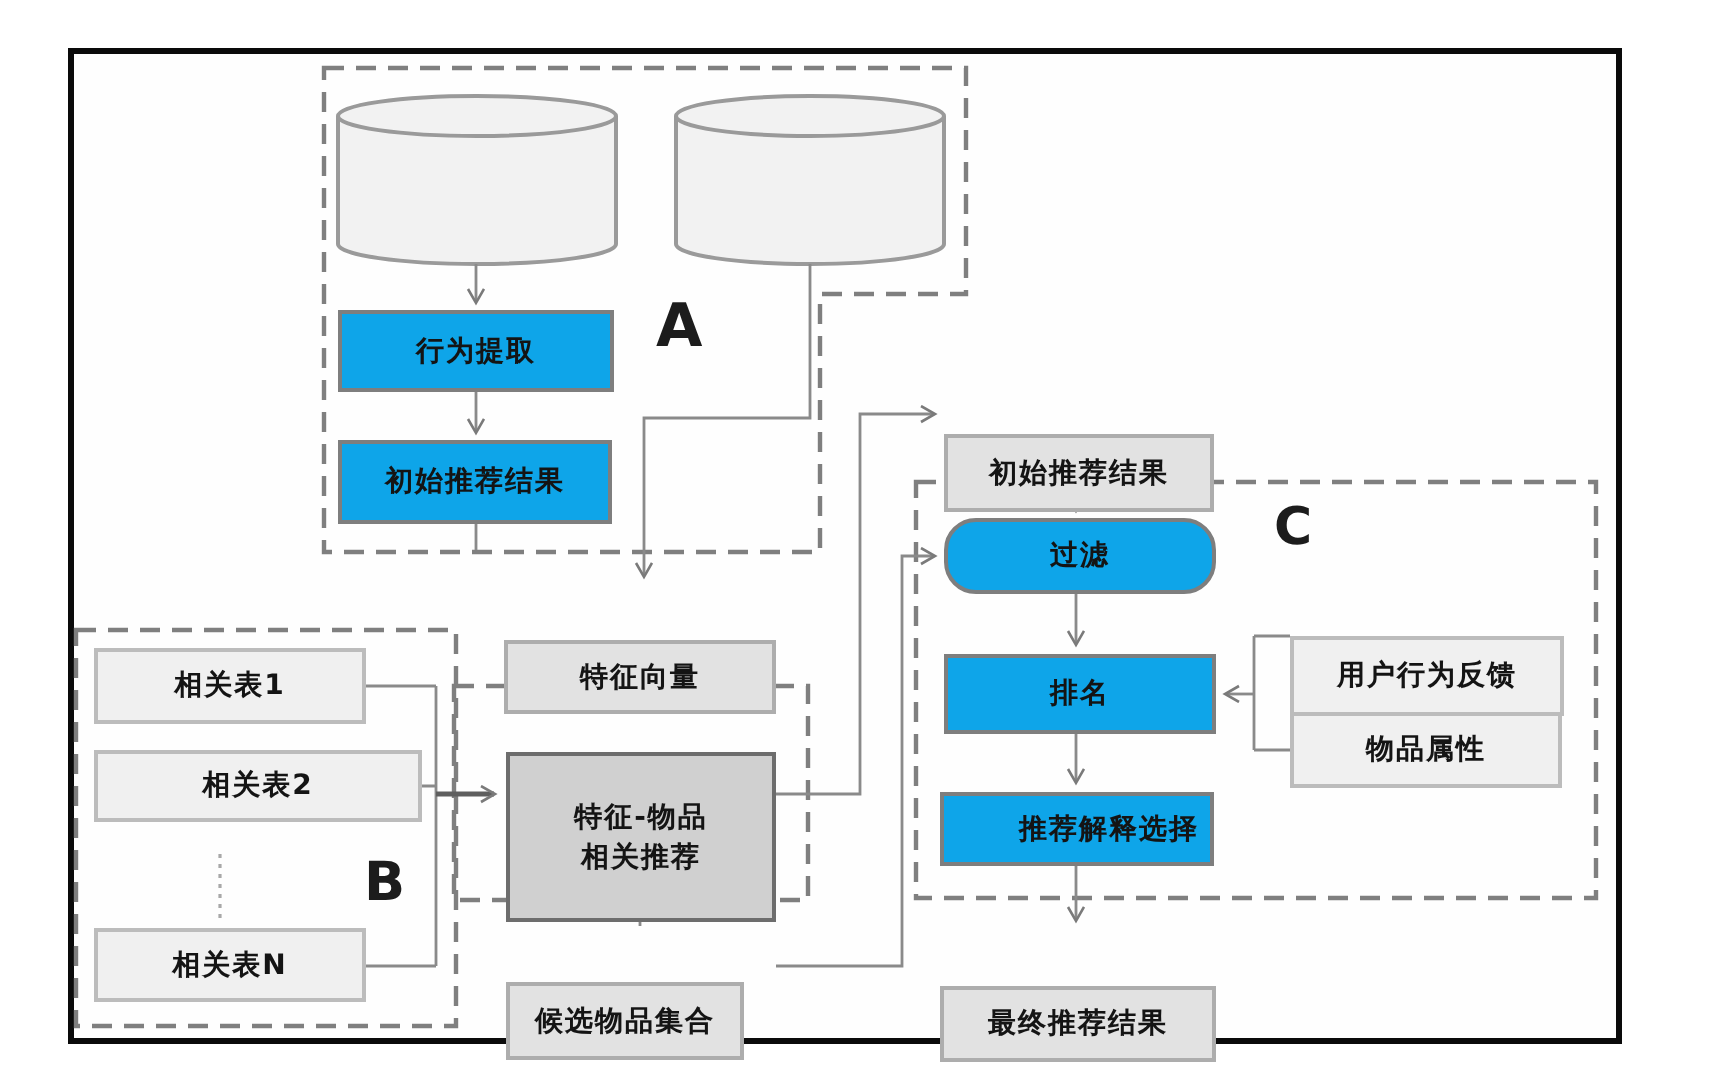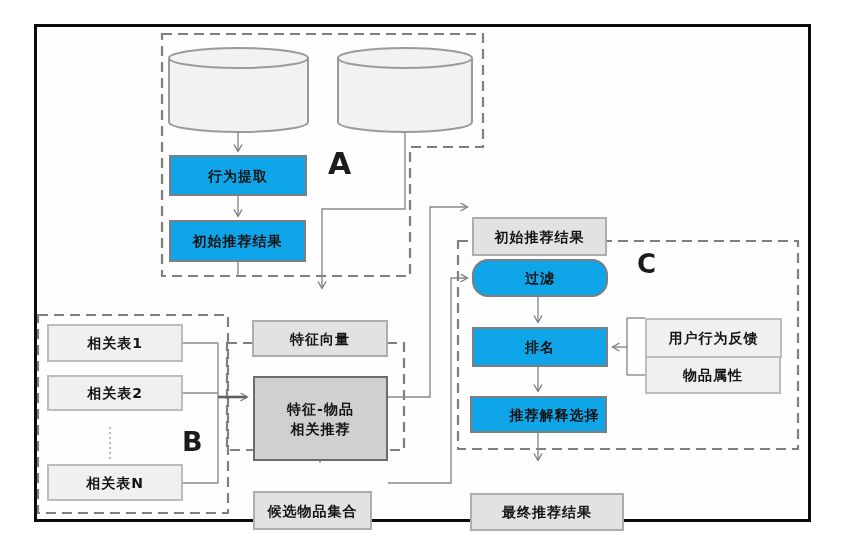--- a/index.html
+++ b/index.html
@@ -75,32 +75,32 @@
       <path d="M110,427 L110,462" stroke="#a8a8a8" stroke-width="1.6" stroke-dasharray="2 3"></path>
     </g>
   </svg>
 
 
   <div class="node lv3" style="left:169px;top:155px;width:138px;height:41px;">行为提取</div>
   <div class="node lv3" style="left:169px;top:220px;width:137px;height:42px;">初始推荐结果</div>
   <div class="node lv2" style="left:252px;top:292px;width:136px;height:37px;">特征向量</div>
 
   <div class="node lv1" style="left:47px;top:324px;width:136px;height:38px;">相关表1</div>
-  <div class="node lv1" style="left:47px;top:375px;width:136px;height:36px;">相关表2</div>
+  <div class="node lv1" style="left:47px;top:375px;width:164px;height:36px;">相关表2</div>
   <div class="node lv1" style="left:47px;top:464px;width:136px;height:37px;">相关表N</div>
 
   <div class="node lv4" style="left:253px;top:355px;width:135px;height:85px;margin-top:21px;">特征-物品
 相关推荐</div>
   <div class="node lv2" style="left:253px;top:463px;width:119px;height:39px;">候选物品集合</div>
 
   <div class="node lv2" style="left:472px;top:189px;width:135px;height:39px;">初始推荐结果</div>
   <div class="node lv3" style="left:472px;top:259px;width:136px;height:38px;border-radius:16px;">过滤</div>
   <div class="node lv3" style="left:472px;top:327px;width:136px;height:40px;">排名</div>
   <div class="node lv3" style="left:470px;top:396px;width:137px;height:37px;padding-left:32px;">推荐解释选择</div>
-  <div class="node lv2" style="left:470px;top:465px;width:154px;height:38px;">最终推荐结果</div>
+  <div class="node lv2" style="left:470px;top:465px;width:138px;height:38px;">最终推荐结果</div>
 
   <div class="node lv1" style="left:645px;top:298px;width:137px;height:40px;margin-top:20px;">用户行为反馈</div>
   <div class="node lv1" style="left:645px;top:356px;width:136px;height:38px;">物品属性</div>
 
   <div class="group-label" id="label-a">A</div>
   <div class="group-label" id="label-b">B</div>
   <div class="group-label" id="label-c">C</div>
 </div>
 
 </body></html>

